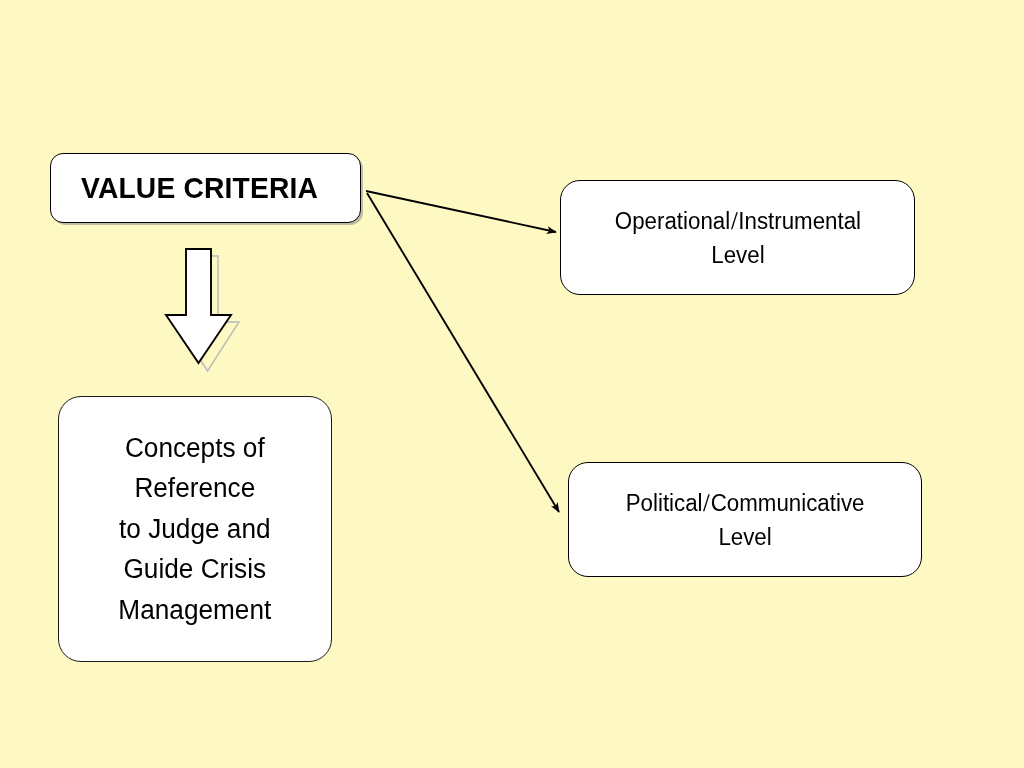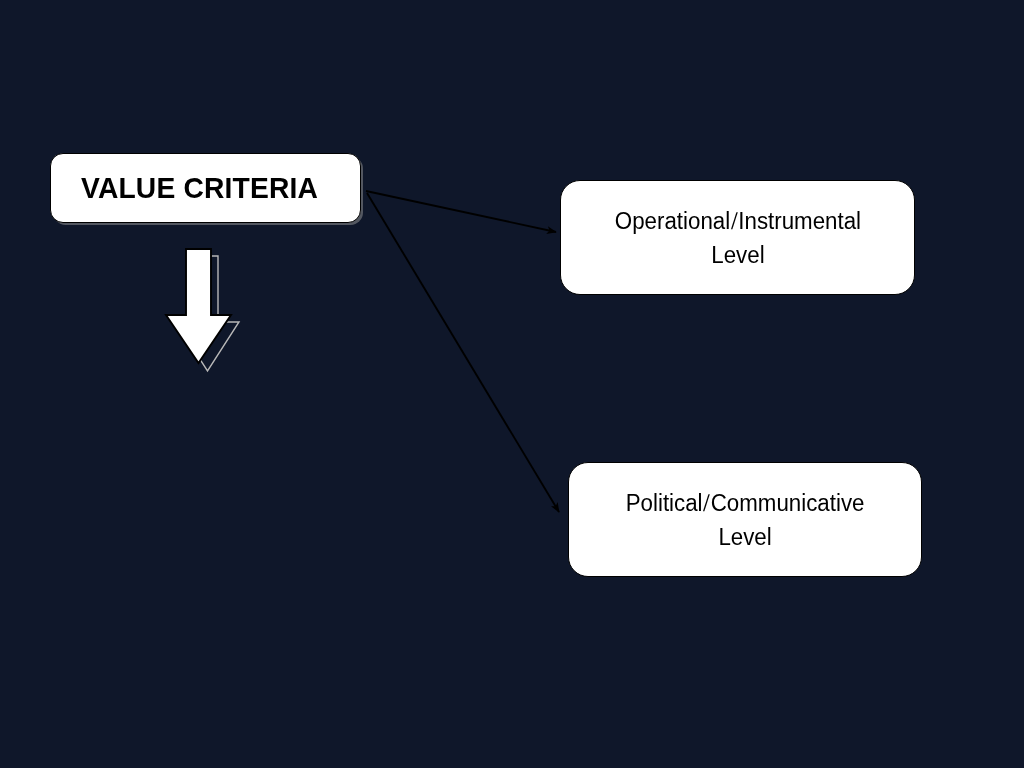--- a/index.html
+++ b/index.html
@@ -4,21 +4,21 @@
 <style>
   html, body {
     margin: 0;
     padding: 0;
     background: #ffffff;
   }
   #canvas {
     position: relative;
     width: 1024px;
     height: 768px;
-    background: #0f172a;
+    background: #fef9c3;
     overflow: hidden;
     font-family: "Liberation Sans", sans-serif;
   }
   #edges {
     position: absolute;
     left: 0;
     top: 0;
     width: 1024px;
     height: 768px;
     pointer-events: none;
@@ -122,20 +122,29 @@
 
     <path d="M197,256 L218,256 L218,322 L239,322 L207.5,371 L176,322 L197,322 Z" fill="none" stroke="#b8b8b8" stroke-width="1.4"></path>
 
     <path d="M186,249 L211,249 L211,315 L231,315 L198.5,363 L166,315 L186,315 Z" fill="#ffffff" stroke="#000000" stroke-width="1.9" stroke-linejoin="miter"></path>
   </svg>
 
   <div class="node node-title">
     <span class="label">VALUE CRITERIA</span>
   </div>
 
+  <div class="node node-concepts">
+    <span class="label">
+      <span>Concepts of</span><br>
+      <span>Reference</span><br>
+      <span>to Judge and</span><br>
+      <span>Guide Crisis</span><br>
+      <span>Management</span>
+    </span>
+  </div>
 
   <div class="node node-level node-level-op">
     <span class="label">
       <span>Operational</span><span class="slash">/</span><span>Instrumental</span><br>
       <span>Level</span>
     </span>
   </div>
 
   <div class="node node-level node-level-pol">
     <span class="label">

